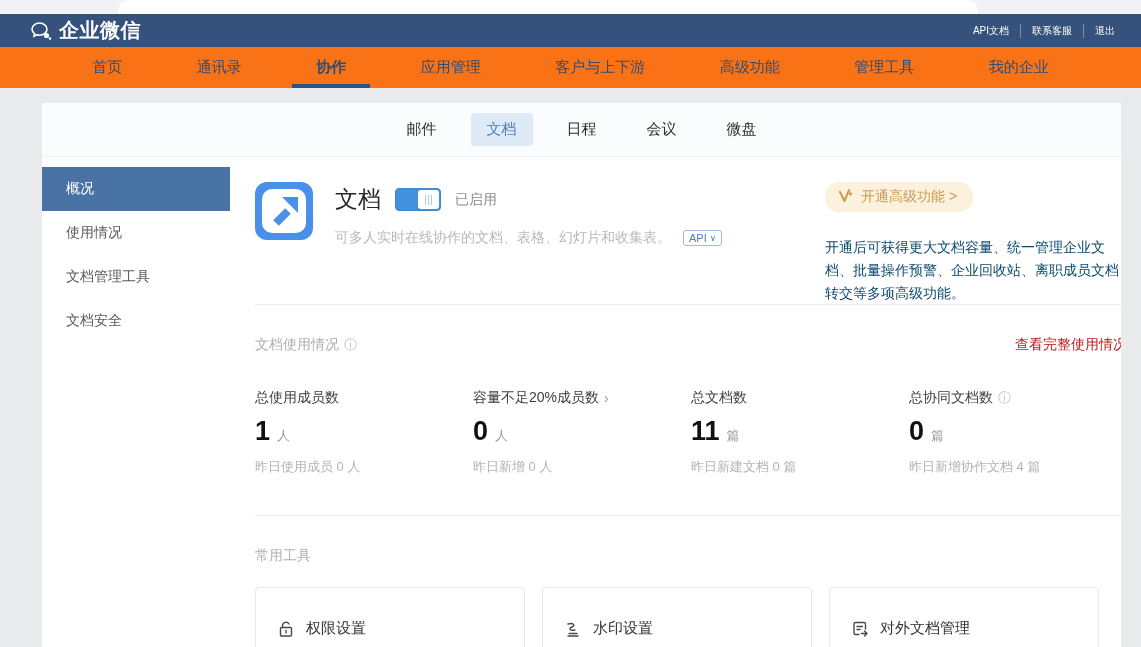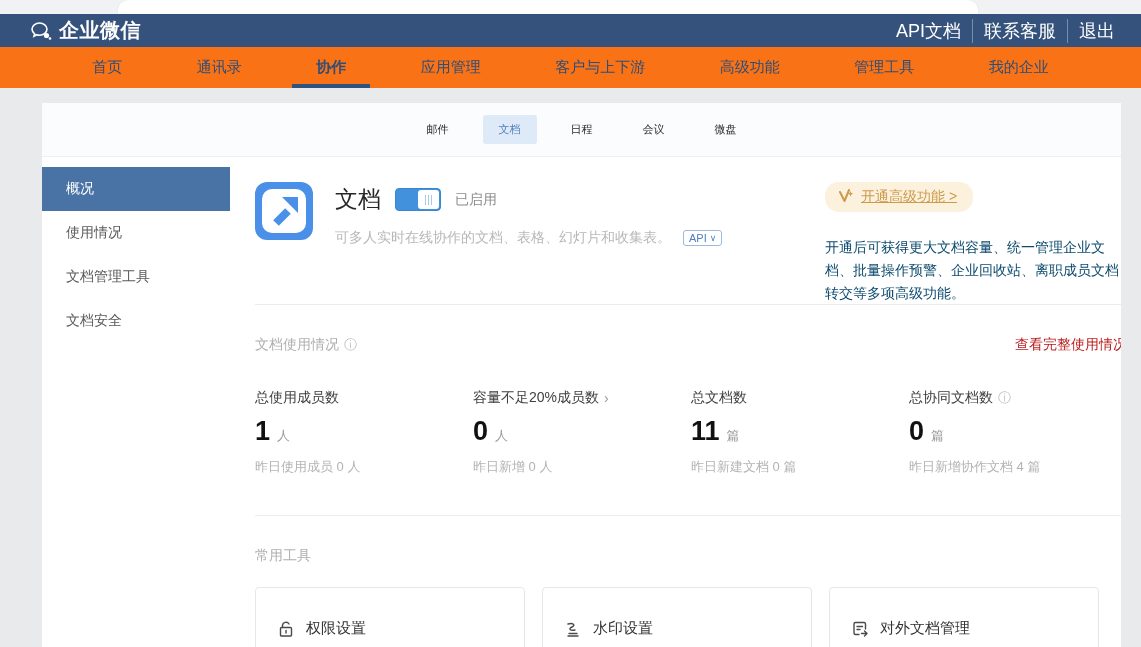--- a/index.html
+++ b/index.html
@@ -9,38 +9,38 @@
   
   .browser-strip { height:14px; background:#F1F2F4; position:relative; }
   .browser-tab { position:absolute; left:118px; width:860px; height:14px; background:#FFFFFF; border-radius:10px 10px 0 0; box-shadow:0 0 2px rgba(0,0,0,.08); }
 
   
   .topbar { height:33px; background:#35527C; display:flex; align-items:center; justify-content:space-between; padding:0 26px 0 30px; }
   .logo { display:flex; align-items:center; gap:7px; }
   .logo svg { display:block; }
   .logo-text { color:#FFFFFF; font-size:20px; font-weight:bold; letter-spacing:.5px; }
   .topbar-links { display:flex; align-items:center; }
-  .topbar-link { color:#FFFFFF; font-size:18px; padding:0 11px; cursor:pointer; }
+  .topbar-link { color:#FFFFFF; font-size:10px; padding:0 11px; cursor:pointer; }
   .topbar-link + .topbar-link { border-left:1px solid rgba(255,255,255,.35); }
   .topbar-link:last-child { padding-right:0; }
 
   
   .mainnav { height:41px; background:#f97316; display:flex; align-items:stretch; justify-content:space-around; padding:0 55px; }
   .nav-item { display:flex; align-items:center; font-size:15px; color:#2F4D77; cursor:pointer; position:relative; padding:0 6px; }
   .nav-item.active { font-weight:bold; }
   .nav-item.active::after { content:""; position:absolute; left:-18px; right:-18px; bottom:0; height:4px; background:#2F5380; }
 
   .gray-band { height:15px; background:#E9EAEC; }
 
   
   .content { margin-left:42px; width:1079px; height:544px; background:#FFFFFF; overflow:hidden; }
 
   
   .tabbar { height:54px; background:#FBFCFD; border-bottom:1px solid #EEF0F2; display:flex; align-items:center; justify-content:center; gap:18px; }
-  .tab { font-size:11px; color:#2b2b2b; padding:7px 16px; border-radius:3px; cursor:pointer; }
+  .tab { font-size:15px; color:#2b2b2b; padding:7px 16px; border-radius:3px; cursor:pointer; }
   .tab.active { background:#DFEAF8; color:#4E7FBE; }
 
   .body-row { display:flex; height:489px; }
 
   
   .sidebar { width:188px; flex:none; padding-top:10px; }
   .side-item { height:44px; display:flex; align-items:center; padding-left:24px; font-size:14px; color:#595959; cursor:pointer; }
   .side-item.active { background:#4A73A5; color:#FFFFFF; }
 
   
@@ -54,21 +54,21 @@
   .toggle { position:relative; width:46px; height:23px; background:#4191DC; border:1px solid #3C86CF; border-radius:4px; cursor:pointer; }
   .toggle-handle { position:absolute; top:1px; right:1px; width:21px; height:19px; background:#FFFFFF; border-radius:3px; display:flex; align-items:center; justify-content:center; gap:2px; }
   .toggle-handle i { display:block; width:1px; height:10px; background:#A9CBE8; }
   .app-status { font-size:14px; color:#8C8C8C; }
   .desc-row { display:flex; align-items:center; gap:12px; margin-top:14px; }
   .app-desc { font-size:14px; color:#B8B8B8; }
   .api-chip { display:inline-flex; align-items:center; gap:3px; border:1px solid #9DB9DD; border-radius:3px; color:#4E7FBE; font-size:11px; padding:1px 5px; cursor:pointer; }
   .api-caret { font-size:9px; line-height:1; }
 
   .premium { width:302px; flex:none; }
-  .premium-btn { display:inline-flex; align-items:center; gap:7px; background:#FBF1DC; border:none; border-radius:14px; padding:6px 16px 6px 13px; font-size:14px; color:#CD9A4D; cursor:pointer; font-family:inherit;text-decoration:underline; }
+  .premium-btn { display:inline-flex; align-items:center; gap:7px; background:#FBF1DC; border:none; border-radius:14px; padding:6px 16px 6px 13px; font-size:14px; color:#CD9A4D; cursor:pointer; font-family:inherit; }
   .premium-desc { margin-top:24px; font-size:14px; color:#0c4a6e; line-height:1.65; }
 
   .section-head { display:flex; align-items:center; justify-content:space-between; margin-top:31px; }
   .section-title { font-size:14px; color:#AFAFAF; display:flex; align-items:center; gap:5px; }
   .info-glyph { font-size:13px; color:#C0C0C0; font-style:normal; }
   .link { font-size:14px; color:#b91c1c; text-decoration:none; cursor:pointer; }
 
   .stats-row { display:flex; margin-top:35px; padding-bottom:39px; border-bottom:1px solid #ECECEC; }
   .stat { width:218px; flex:none; }
   .stat:last-child { flex:1; }

